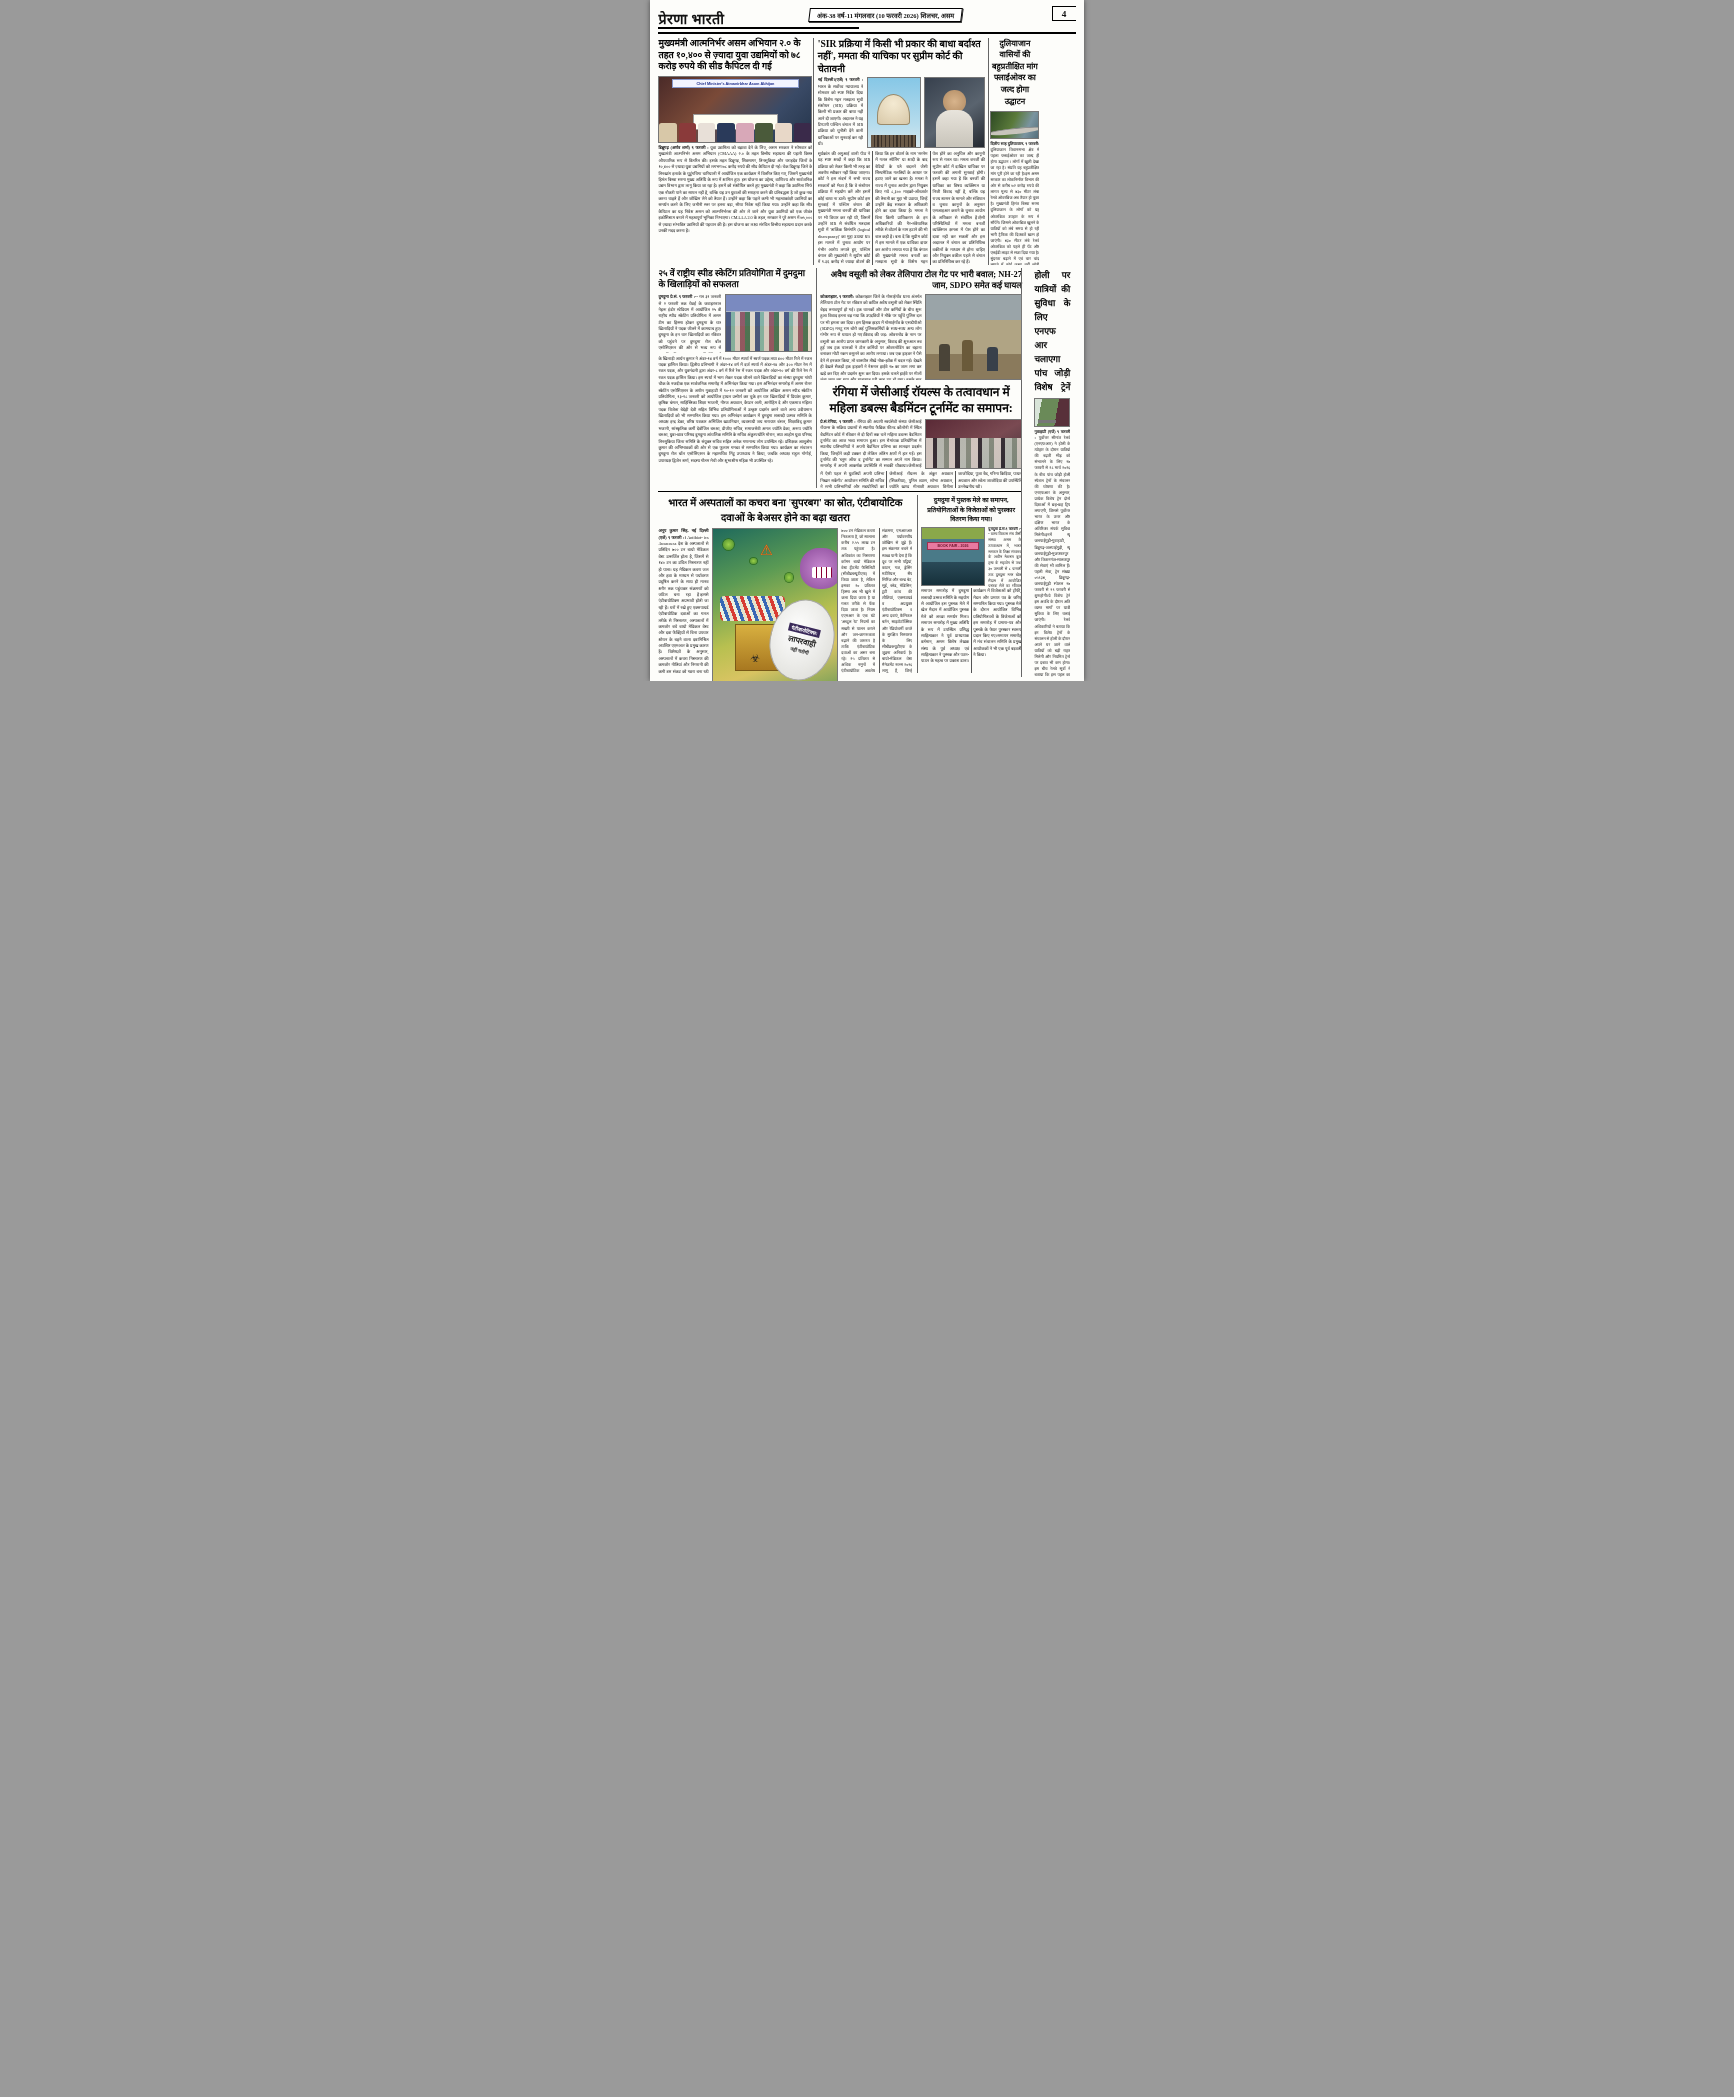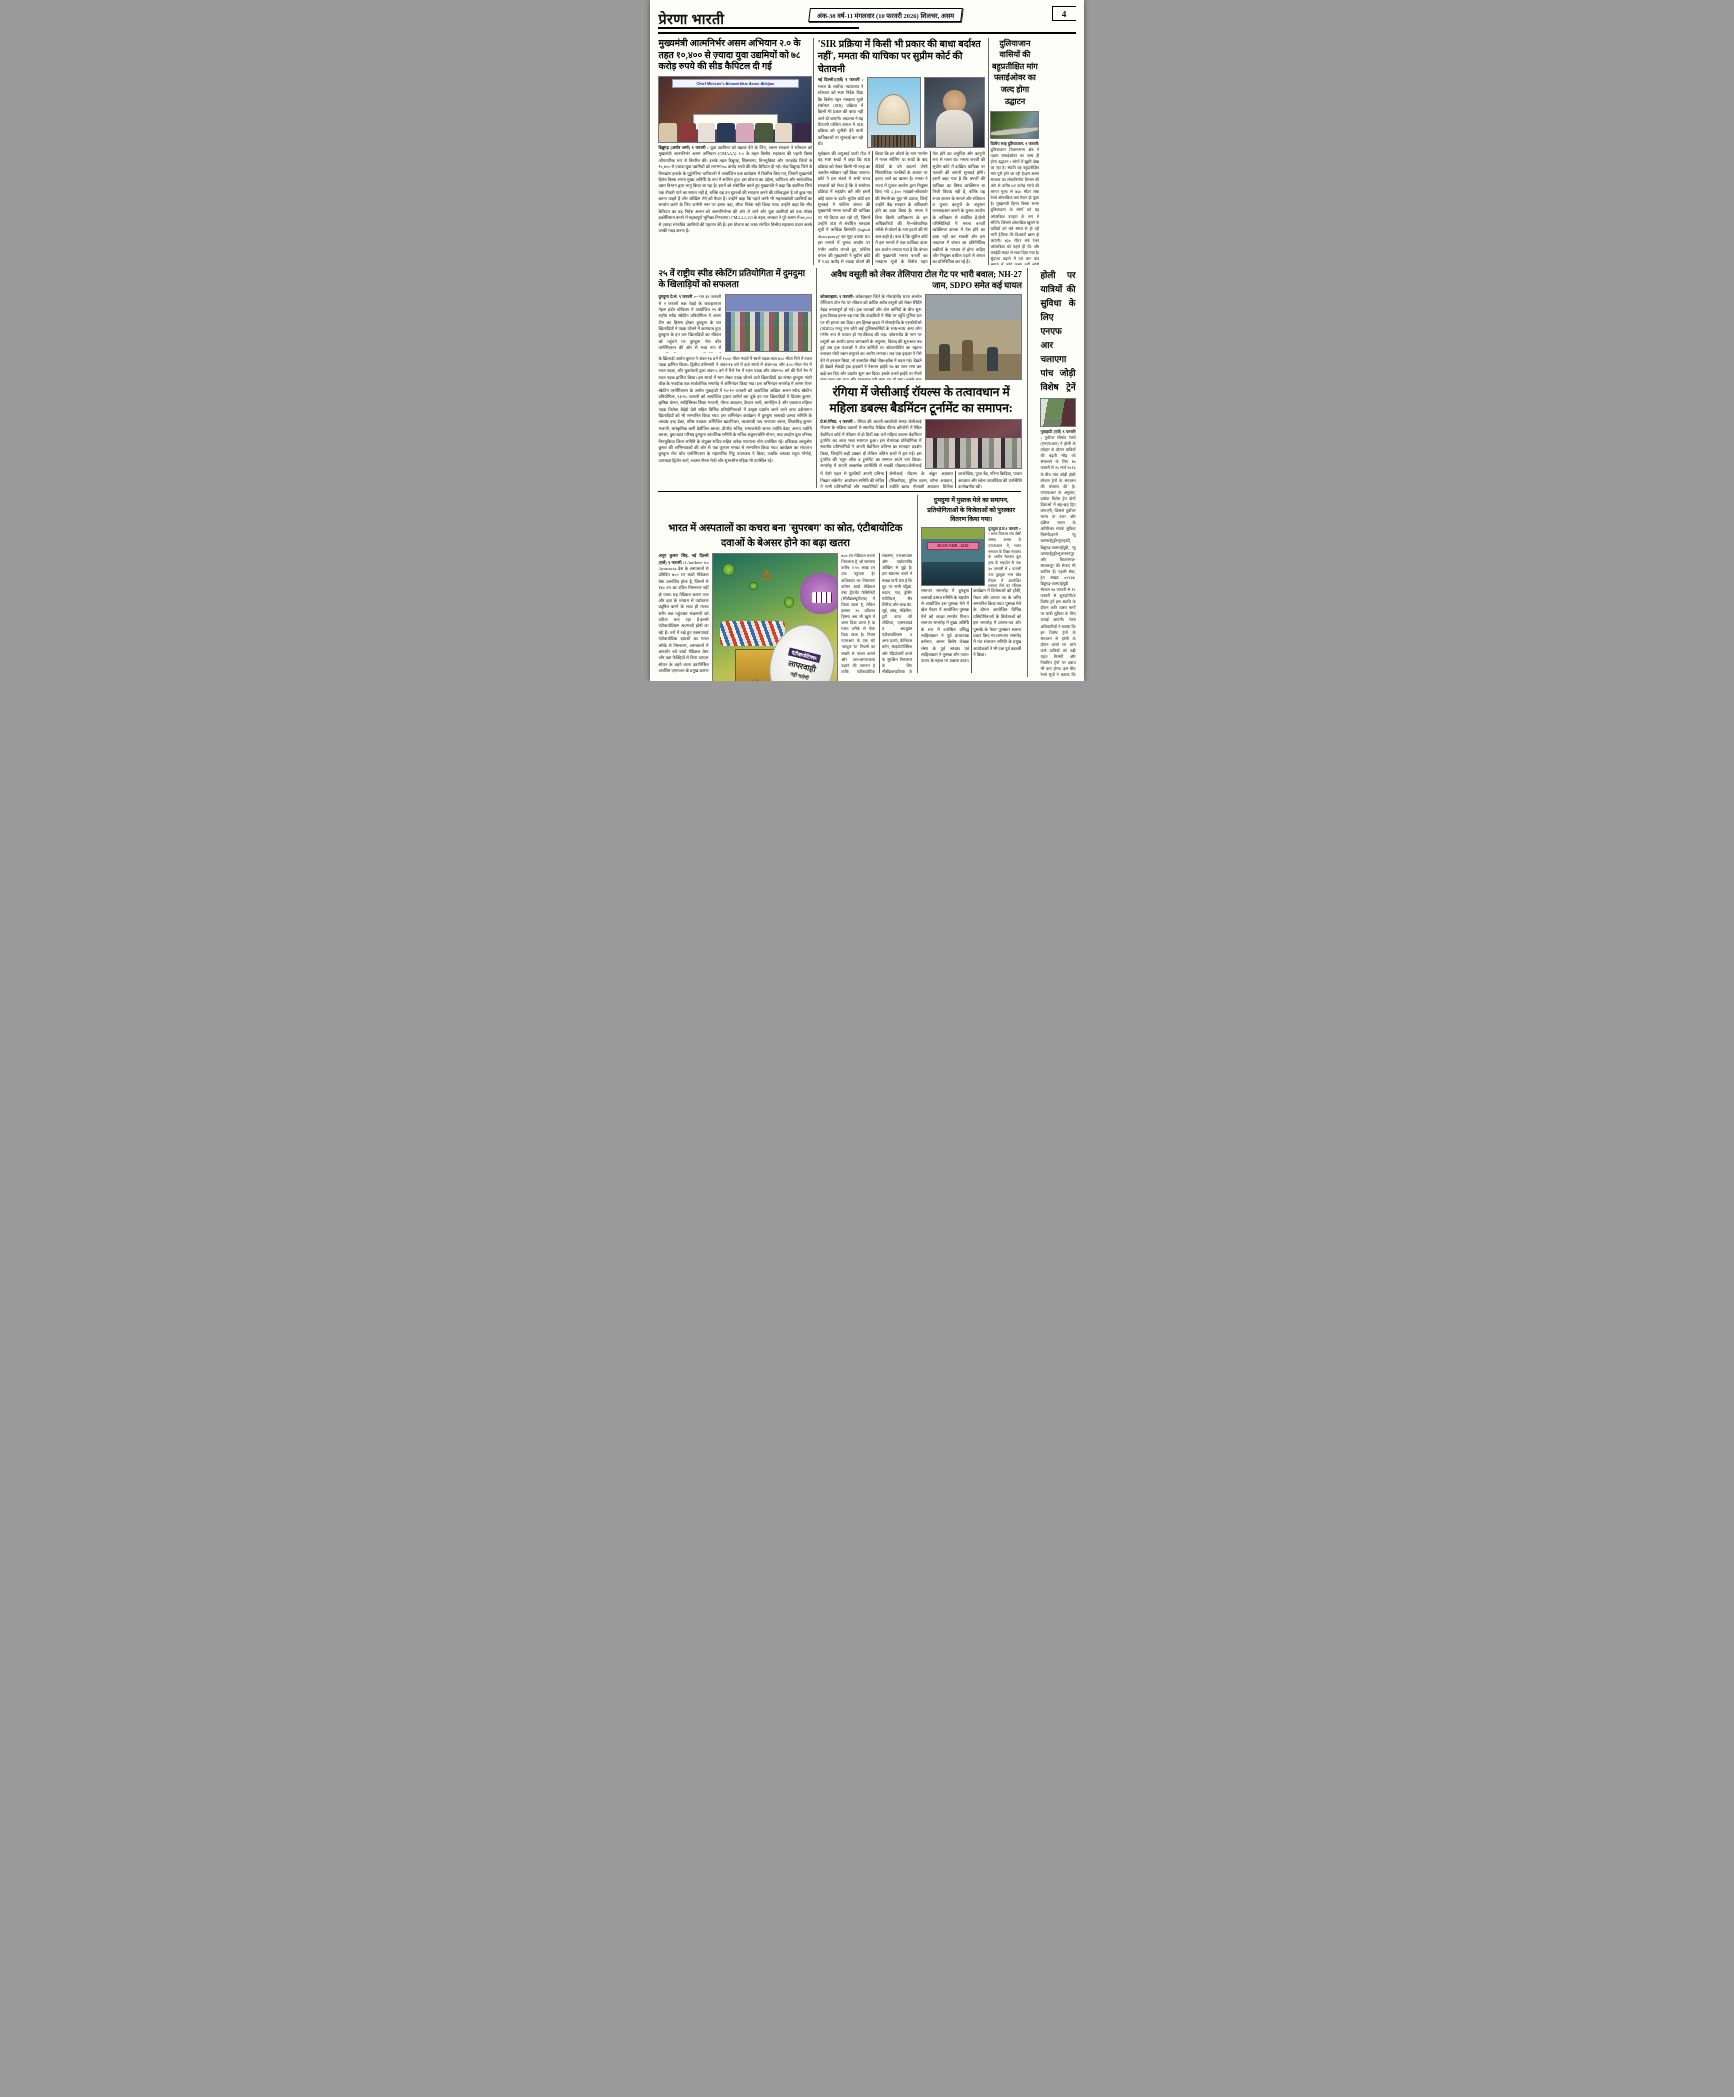--- a/index.html
+++ b/index.html
@@ -27,38 +27,38 @@
   .bodytxt { font-size:4.2px; line-height:1.52; text-align:justify; overflow:hidden; }
   .photo { position:relative; overflow:hidden; border:0.4px solid #777; flex:none; }
   .cols3 { column-count:3; column-gap:5px; column-rule:0.4px solid #555; overflow:hidden; }
   .cols2 { column-count:2; column-gap:4.2px; column-rule:0.4px solid #555; overflow:hidden; }
   .row { display:flex; gap:3.4px; }
   
   .row-a { display:flex; gap:1px; height:227px; }
   .a-left { width:154px; display:flex; flex-direction:column; }
   .a-mid { width:176px; border-left:0.4px solid #666; border-right:0.4px solid #666; padding:0 3.4px; display:flex; flex-direction:column; }
   .a-right { width:49px; display:flex; flex-direction:column; }
-  .row-bc { display:flex; gap:6px; margin-top:3.4px; height:409px; }
+  .row-bc { display:flex; gap:0; margin-top:3.4px; height:409px; }
   .main-left { width:363px; display:flex; flex-direction:column; }
   .row-b { display:flex; gap:4.2px; height:220px; }
   .b-left { width:154px; display:flex; flex-direction:column; }
   .b-mid { width:206px; border-left:0.4px solid #666; padding-left:3.4px; display:flex; flex-direction:column; }
   .row-c { display:flex; gap:4.2px; height:182px; margin-top:3.4px; border-top:0.8px solid #000; padding-top:2.5px; }
   .c-superbug { width:254px; display:flex; flex-direction:column; }
   .c-bookfair { width:105px; border-left:0.4px solid #666; padding-left:3.4px; display:flex; flex-direction:column; }
   .col-right2 { width:49px; border-left:0.4px solid #666; padding-left:12px; display:flex; flex-direction:column; }
   
   .h-cmaaa { font-size:9.2px; margin-bottom:2.5px; }
   .h-sir { font-size:9.6px; margin-bottom:2.5px; }
   .h-flyover { font-size:8px; text-align:center; line-height:1.45; margin-bottom:3.4px; }
   .h-skating { font-size:8.8px; margin-bottom:1.7px; }
   .h-toll { font-size:8.4px; text-align:right; margin:1.7px 0 2.5px 0; }
   .h-badminton { font-size:12px; text-align:center; margin:3.4px 0 2.5px 0; }
   .h-holi { font-size:8.8px; line-height:1.6; text-align:justify; text-align-last:justify; margin-bottom:3.4px; }
-  .h-superbug { font-size:10px; text-align:center; line-height:1.5; margin-bottom:3.4px;margin-top:25px; }
+  .h-superbug { font-size:10px; text-align:center; line-height:1.5; margin-bottom:3.4px; }
   .h-bookfair { font-size:6.3px; text-align:center; line-height:1.55; margin-bottom:2.5px; }
   
   .ph-cm { height:67px; background:linear-gradient(135deg,#4a2a28 0%,#7a4a38 35%,#3a4a66 70%,#24344a 100%); margin-bottom:2.1px; }
   .ph-cm .banner { position:absolute; top:2.5px; left:8%; width:84%; background:#f2f4ff; color:#1a2a8a;
         font-family:"Liberation Sans",sans-serif; font-weight:700; font-size:3.8px; text-align:center; padding:1.3px 0.8px; border:0.4px solid #8899cc;}
   .ph-cm .cheque { position:absolute; bottom:11.7px; left:22%; width:56%; height:16px; background:#fefef2; border:0.4px solid #999;
         font-size:2.5px; color:#555; padding:1.3px; font-family:"Liberation Sans",sans-serif; }
   .ph-cm .people { position:absolute; bottom:0; left:0; width:100%; height:19.3px; display:flex; gap:1.7px; }
   .ph-cm .people i { flex:1; border-radius:2.5px 2.5px 0 0; }
   .ph-court { width:54px; height:71px; background:linear-gradient(#86c7e6,#b8dded 70%,#d8e8ee); }

